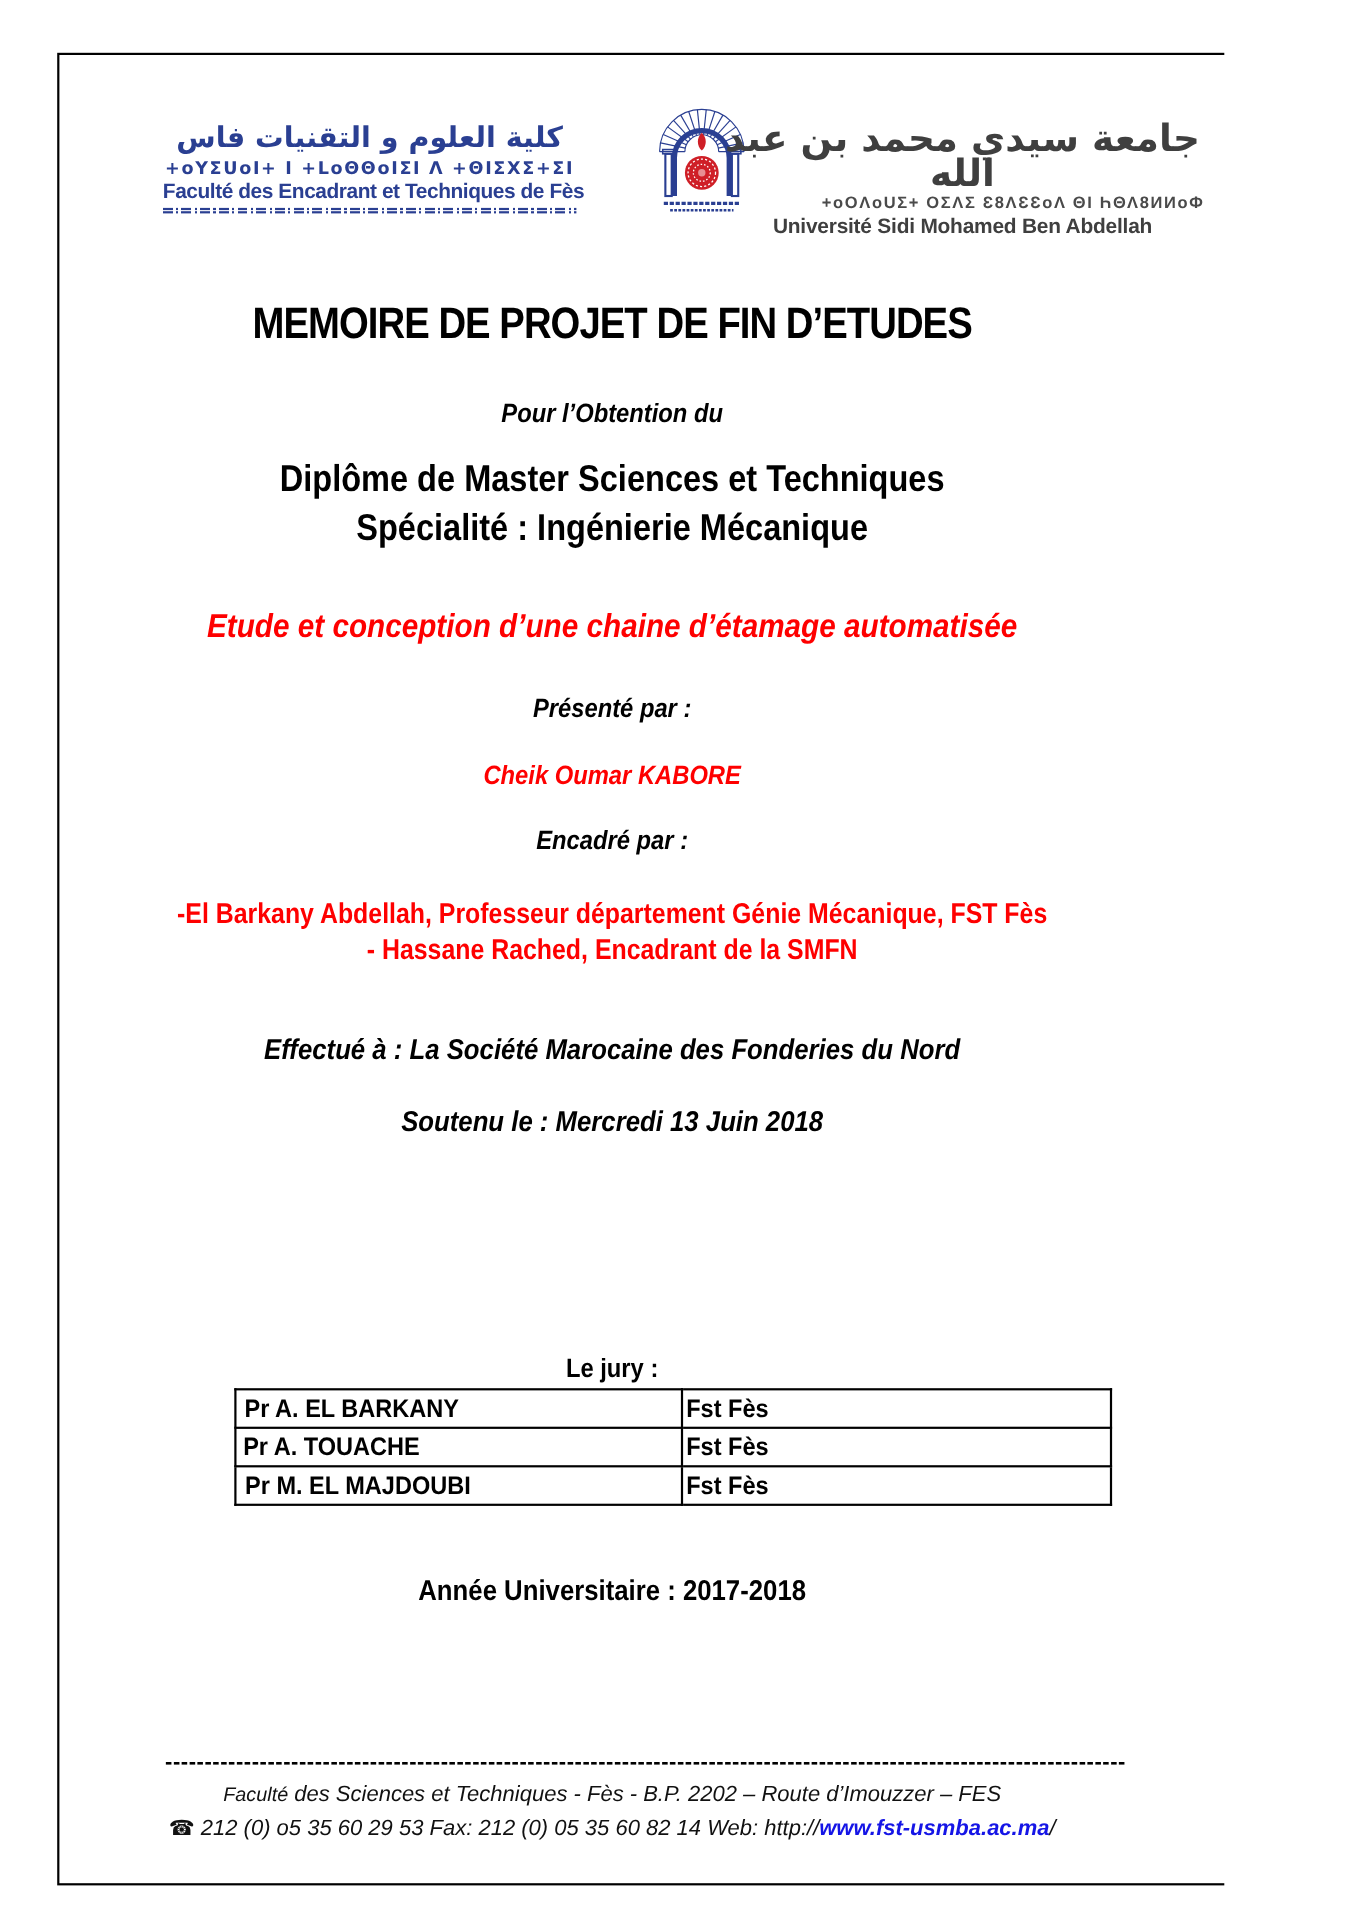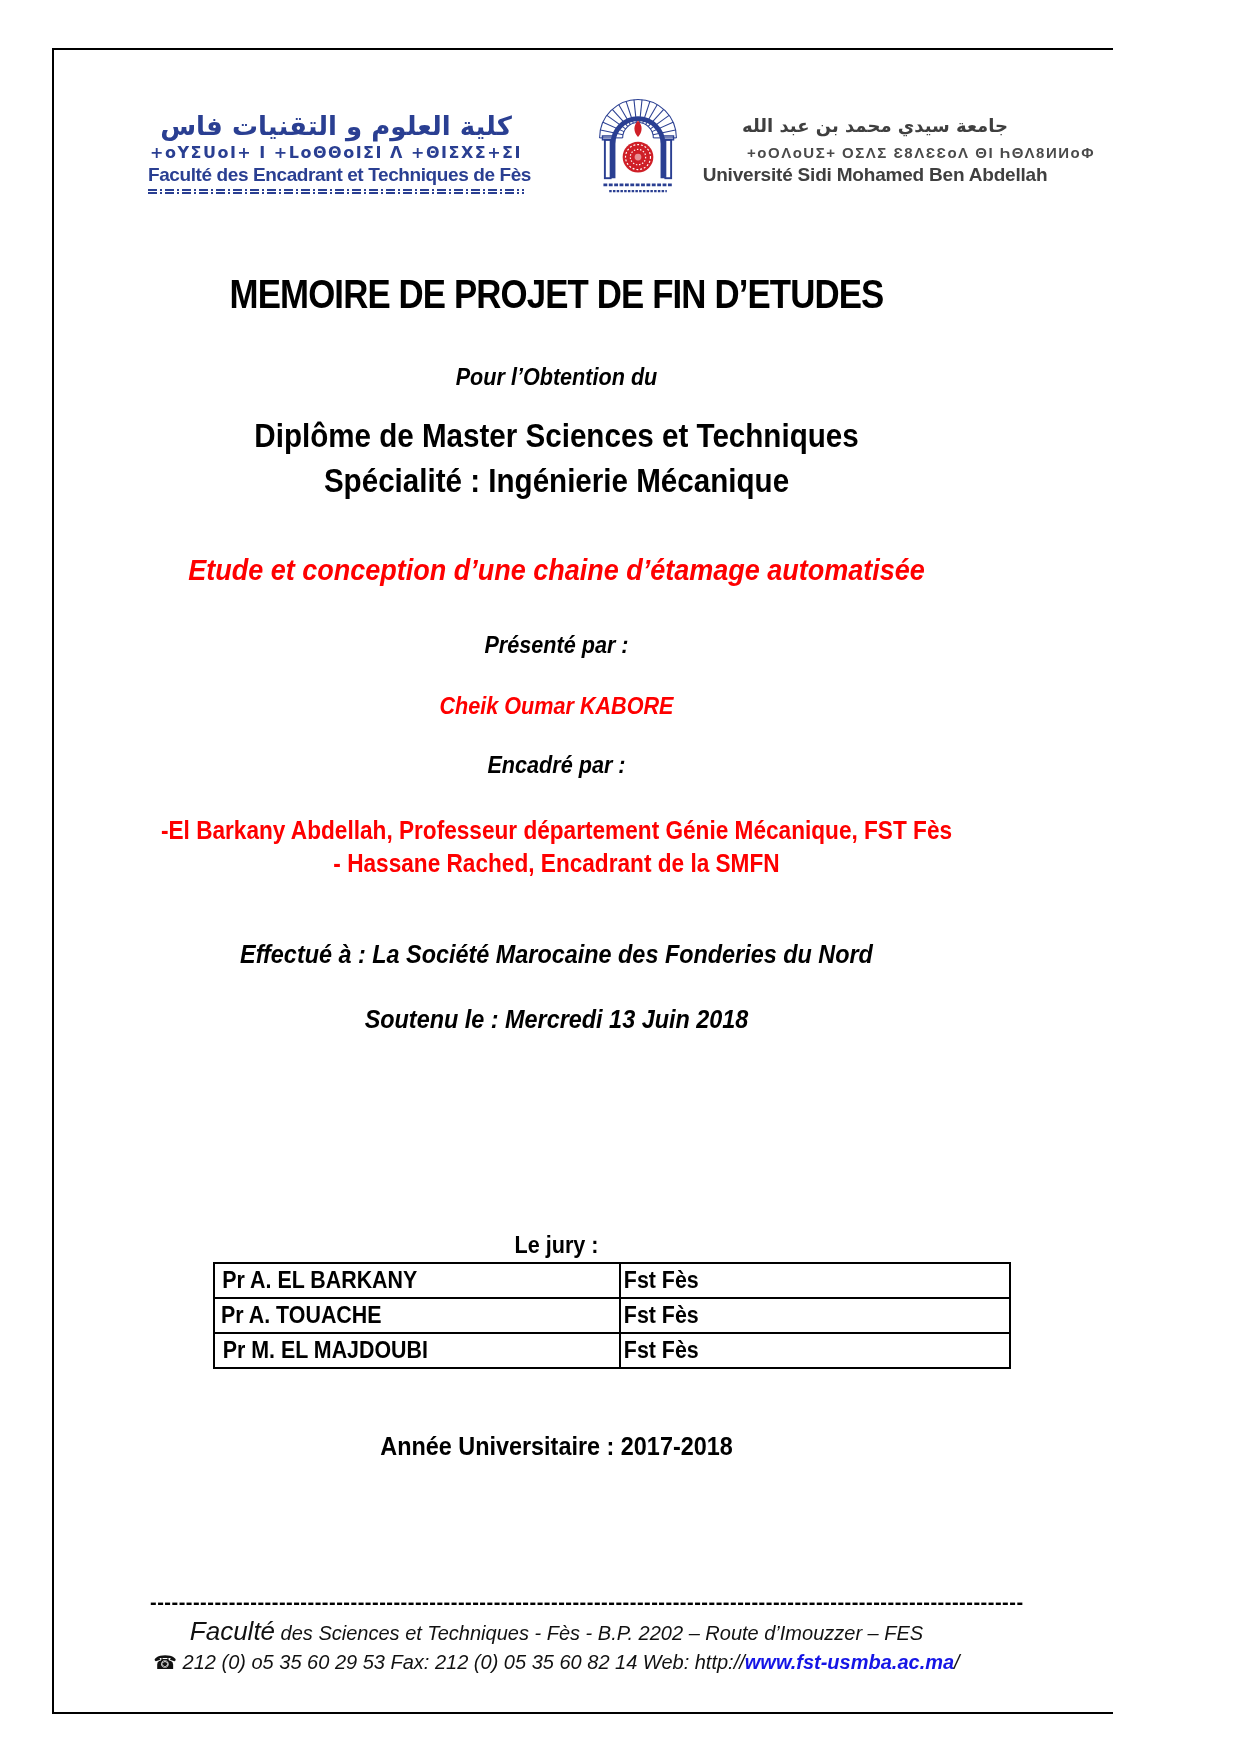--- a/index.html
+++ b/index.html
@@ -28,21 +28,21 @@
   .hdr-left .lat{font-weight:bold;font-size:19px;line-height:23px;letter-spacing:-0.4px;white-space:nowrap;}
   .hdr-underline{
     margin-top:3px;height:5px;
     background:
       repeating-linear-gradient(90deg,#2a3f92 0 9px,transparent 9px 12px,#2a3f92 12px 14px,transparent 14px 17px) top/100% 2px no-repeat,
       repeating-linear-gradient(90deg,#2a3f92 0 9px,transparent 9px 12px,#2a3f92 12px 14px,transparent 14px 17px) bottom/100% 2px no-repeat;
   }
   .hdr-right{
     left:655px;top:110px;width:440px;text-align:center;color:#3f3f3f;
   }
-  .hdr-right .ar{font-family:"DejaVu Sans",sans-serif;direction:rtl;font-weight:bold;font-size:18px;line-height:32px;}
+  .hdr-right .ar{font-family:"DejaVu Sans",sans-serif;direction:rtl;font-weight:bold;font-size:34px;line-height:32px;}
   .hdr-right .tif{font-family:Liberation Sans, sans-serif;font-weight:bold;font-size:15px;line-height:21px;letter-spacing:1.5px;color:#4a4a4a;white-space:nowrap;text-align:right;}
   .hdr-right .lat{font-weight:bold;font-size:19px;line-height:24px;letter-spacing:-0.2px;white-space:nowrap;}
   .logo{left:590px;top:86px;width:96px;height:122px;}
 
   
   .title{top:272px;font-size:40px;font-weight:bold;color:#000;letter-spacing:-1px;white-space:nowrap;}
   .obtention{top:362px;font-size:24px;font-weight:bold;font-style:italic;line-height:29px;}
   .diploma{top:413px;font-size:34px;font-weight:bold;line-height:45px;}
   .project-title{top:552px;font-size:30px;font-weight:bold;font-style:italic;color:#fe0000;line-height:36px;white-space:nowrap;}
   .presented{top:630px;font-size:24px;font-weight:bold;font-style:italic;line-height:29px;}
@@ -64,21 +64,21 @@
   .jury-table td.c2{width:388px;}
   .jury-table td span{display:inline-block;transform:scaleX(0.93);}
   .year{top:1431px;font-size:26px;font-weight:bold;line-height:31px;}
 
   
   .f-divider{
     top:1590px;left:150px;width:942px;height:24px;overflow:hidden;
     font-size:20px;font-weight:bold;line-height:24px;white-space:nowrap;letter-spacing:0.5px;
   }
   .f-line1{top:1616px;font-size:20px;font-style:italic;line-height:30px;color:#111;}
-  .f-line1 .lead{font-size:26px;}
+  .f-line1 .lead{font-size:18px;}
   .f-line2{top:1649px;font-size:20px;font-style:italic;line-height:26px;color:#111;}
   .f-line2 .icon{font-style:normal;font-family:"DejaVu Sans",sans-serif;font-size:19px;}
   .f-line2 .link{color:#1515e6;font-weight:bold;}
 </style>
 </head>
 <body>
 
 <div class="page">
   <div class="frame"></div>
 

